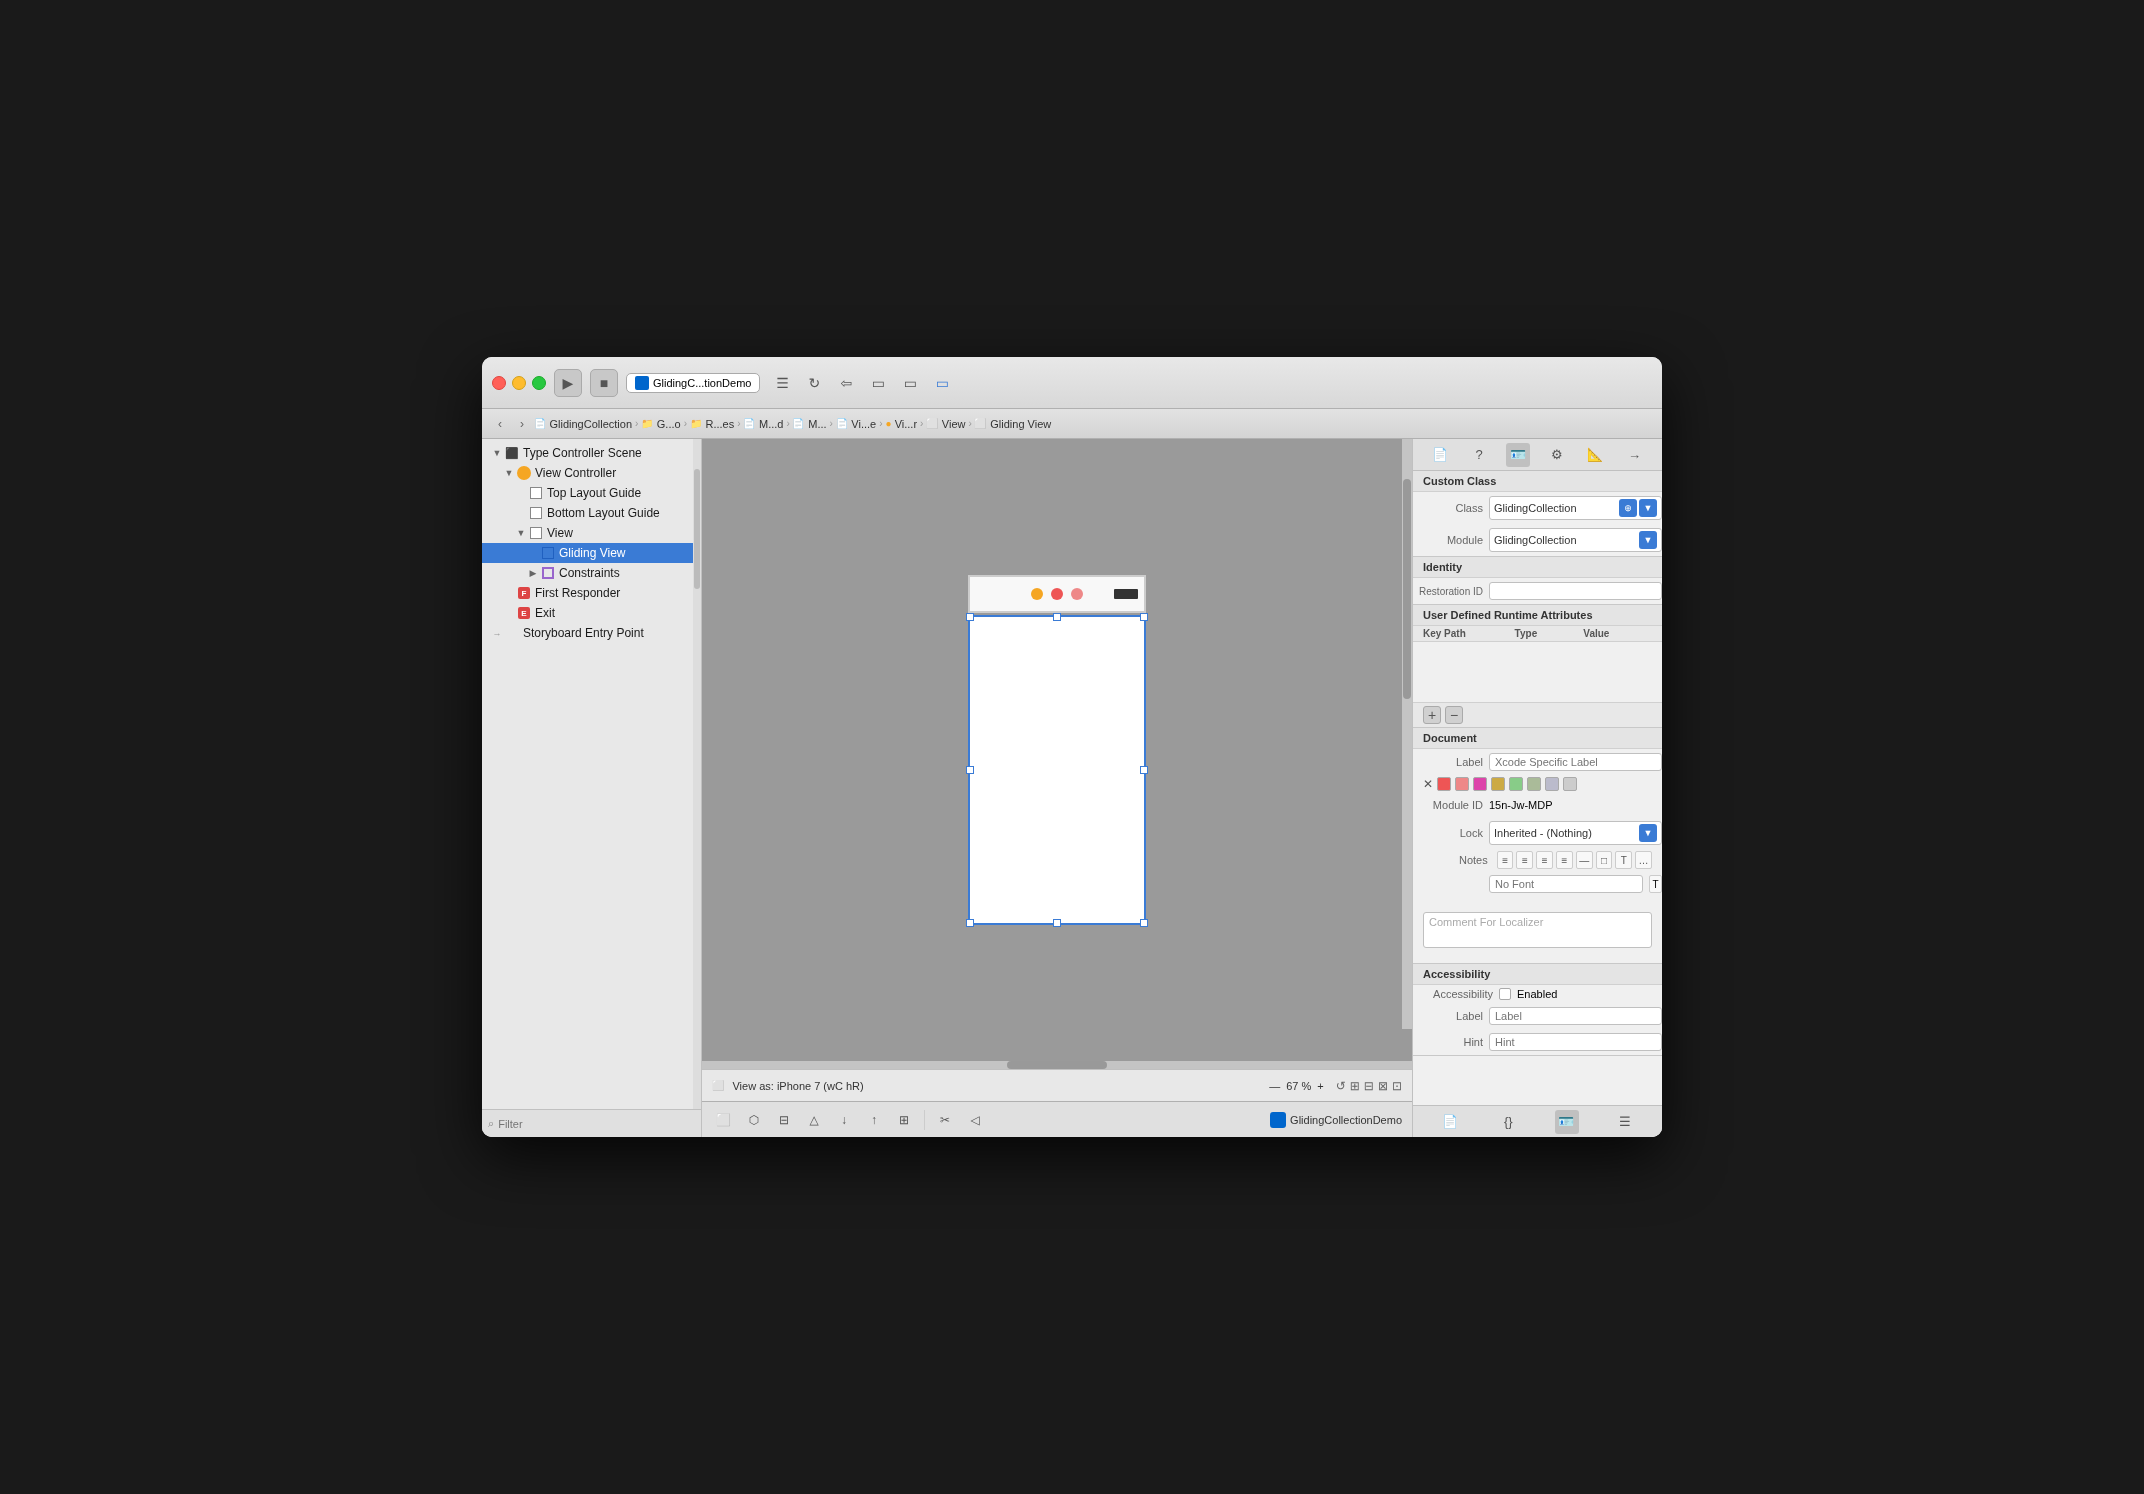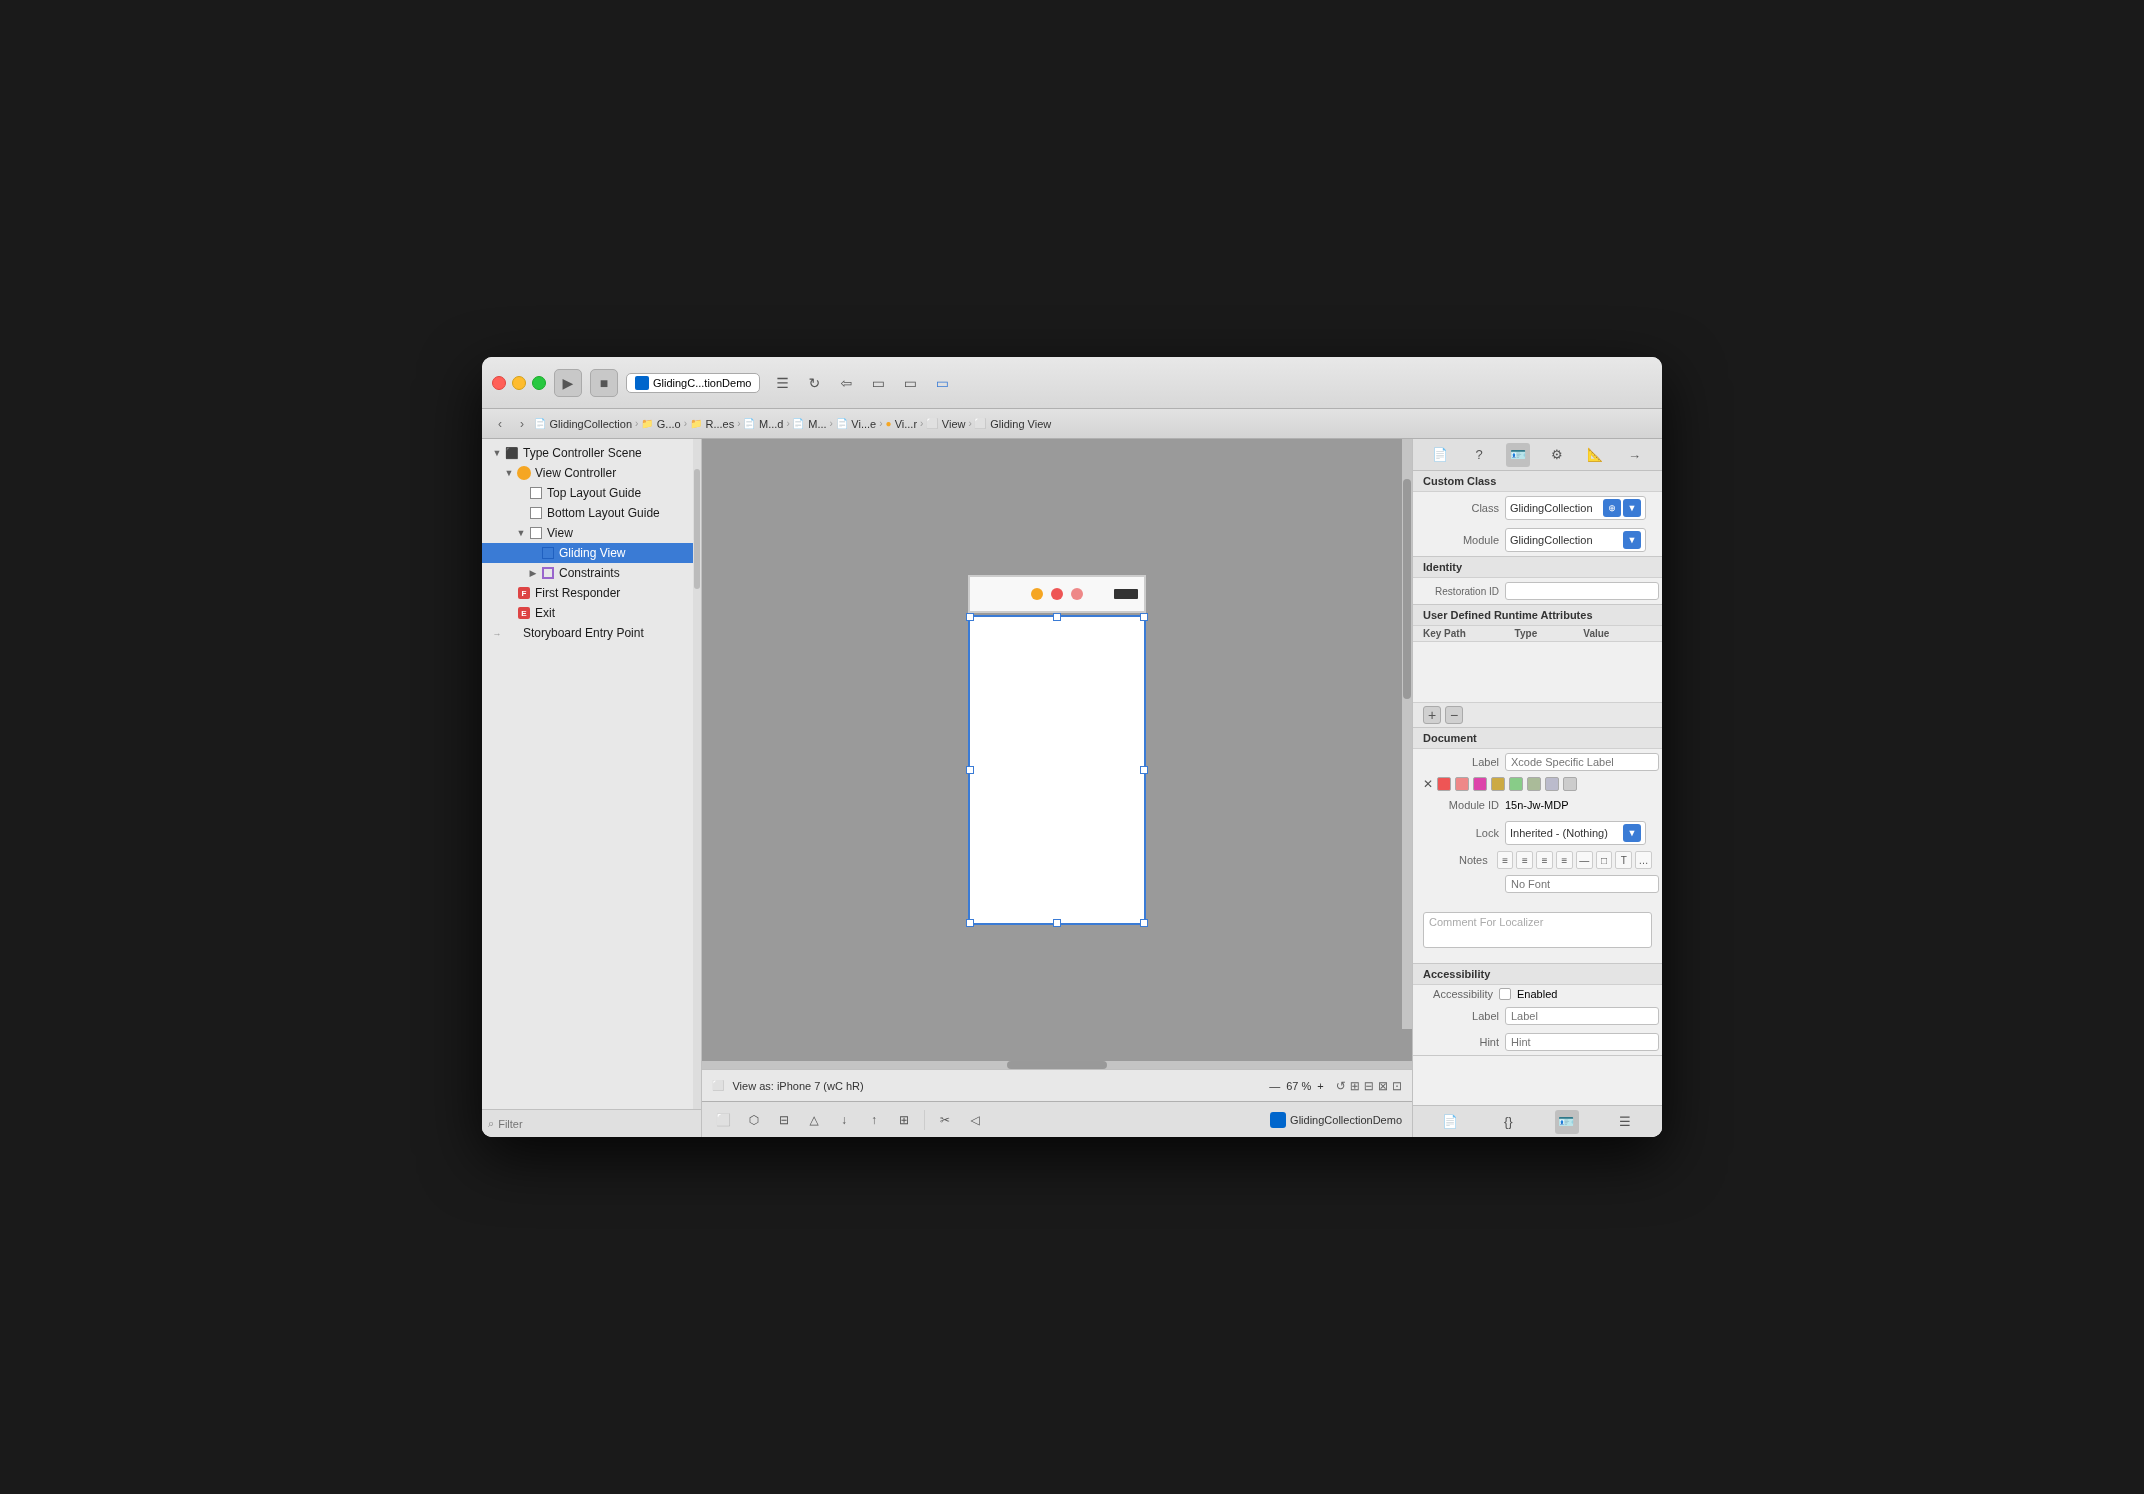--- a/index.html
+++ b/index.html
@@ -358,21 +358,21 @@
       background: #e4e4e4;
       padding: 4px 10px;
       font-weight: 600;
       font-size: 11px;
       color: #333;
       border-bottom: 1px solid #d0d0d0;
     }
     .field-row {
       display: flex;
       align-items: center;
-      padding: 4px 16px;
+      padding: 4px 0;
       gap: 6px;
       min-height: 24px;
     }
     .field-label {
       color: #666;
       font-size: 11px;
       text-align: right;
       flex-shrink: 0;
       width: 70px;
     }

